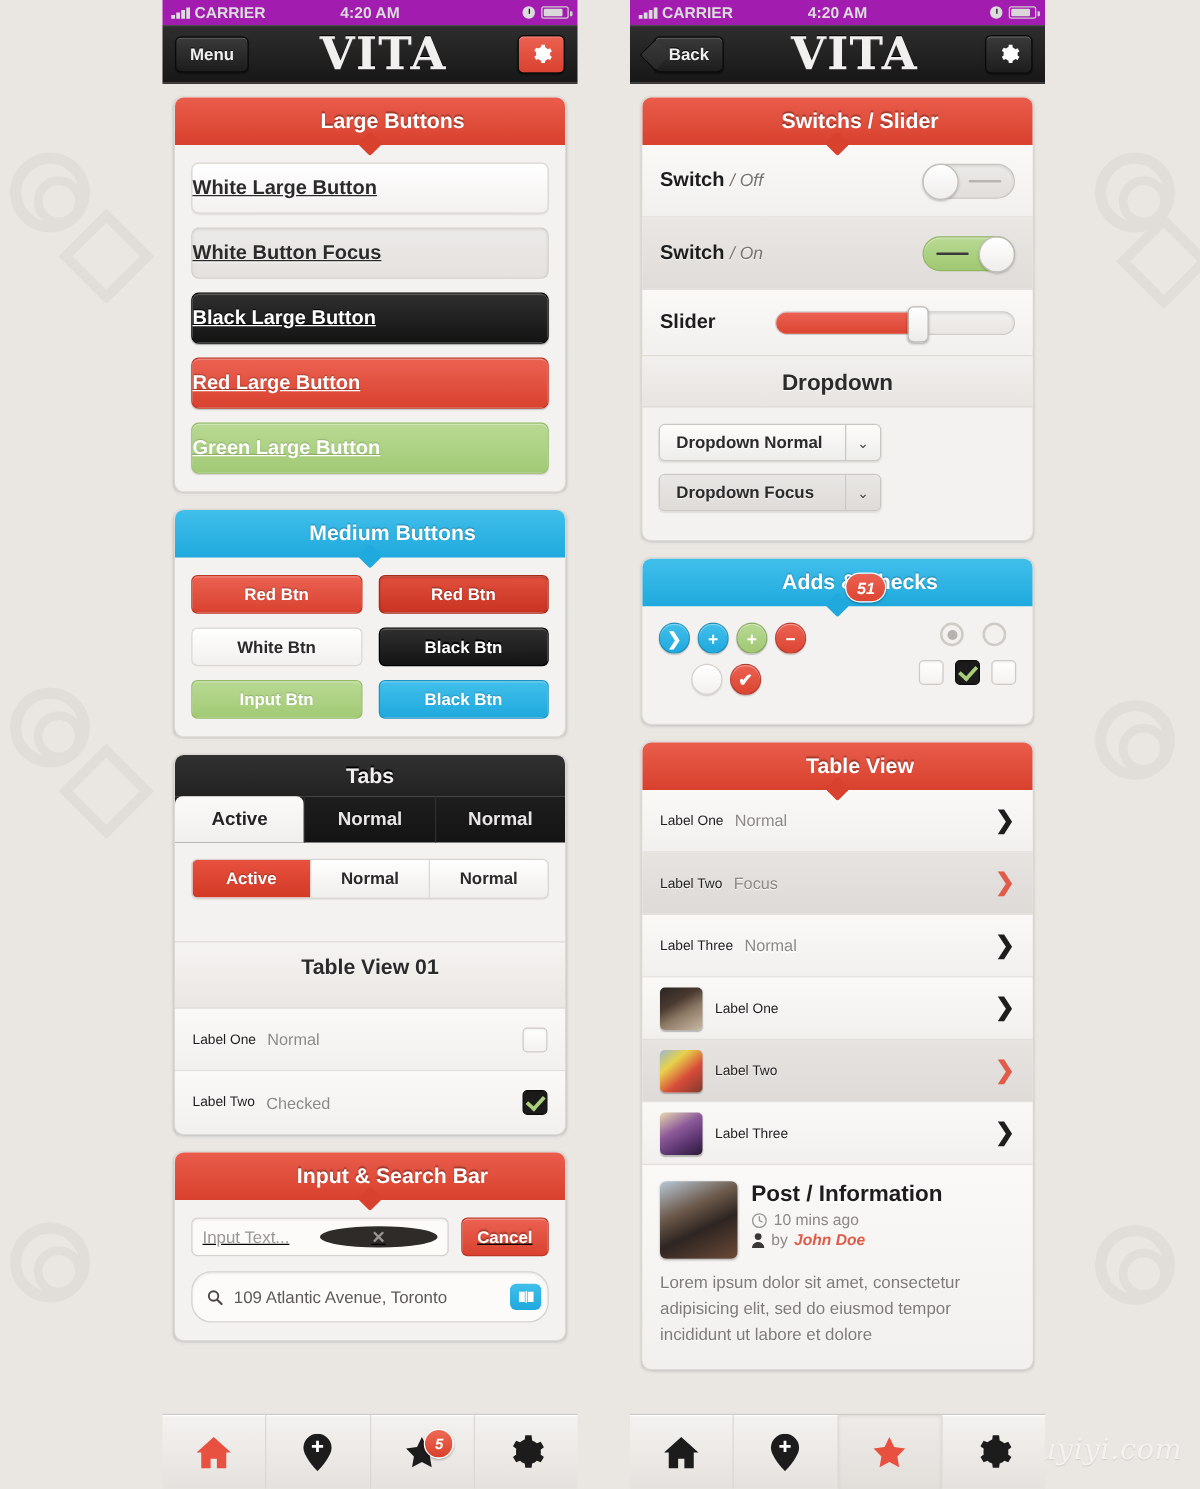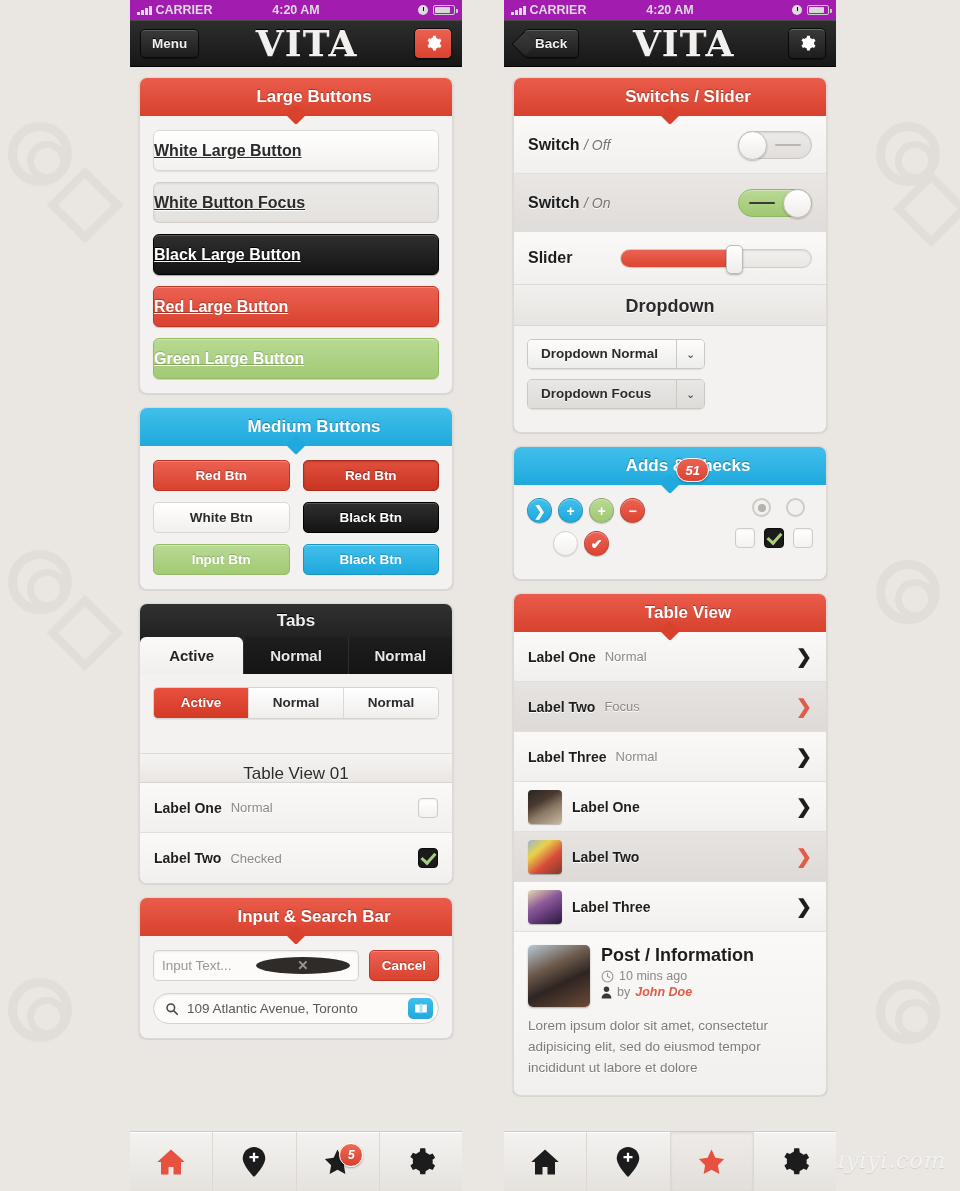--- a/index.html
+++ b/index.html
@@ -120,53 +120,53 @@
        color:#e9e7e5;text-shadow:0 -1px 0 #000;border-left:1px solid #2e2e2e;}
   .tabrow-dark .t:first-child{border-left:none;}
   .tabrow-dark .t.active{background:linear-gradient(#fbfaf9,#f1efed);color:#242424;
        text-shadow:0 1px 0 #fff;border-radius:6px 6px 0 0;}
   .segrow{display:flex;margin:13px 13px;border-radius:5px;overflow:hidden;border:1px solid #d6d2ce;
        box-shadow:inset 0 1px 0 #fff,0 1px 1px rgba(0,0,0,.07);}
   .segrow .s{flex:1;height:30px;line-height:30px;text-align:center;font-size:13.5px;font-weight:bold;
        background:linear-gradient(#fff,#f0eeec);color:#2b2b2b;text-shadow:0 1px 0 #fff;border-left:1px solid #dcd8d4;}
   .segrow .s:first-child{border-left:none;}
   .segrow .s.active{background:linear-gradient(#e8513e,#d23a26);color:#fff;text-shadow:0 -1px 1px rgba(0,0,0,.35);}
-  .subhead{height:30px;line-height:40px;text-align:center;font-size:17px;font-weight:normal;color:#2b2b2b;
+  .subhead{height:54px;line-height:40px;text-align:center;font-size:17px;font-weight:bold;color:#2b2b2b;
        background:linear-gradient(#f6f4f2,#e9e6e3);border-top:1px solid #dedad6;border-bottom:1px solid #d8d4d0;
        text-shadow:0 1px 0 #fff;margin-top:34px;}
 
   
   .trow{display:flex;align-items:center;padding:0 14px;height:50px;border-bottom:1px solid #e2dedb;
         background:linear-gradient(#faf9f8,#f2f0ee);}
   .trow:last-child{border-bottom:none;border-radius:0 0 7px 7px;}
   .trow.focus{background:linear-gradient(#e6e3e0,#dedad7);}
-  .tlabel{font-size:14px;font-weight:bold;color:#1d1d1d;text-shadow:0 1px 0 #fff;}
+  .tlabel{font-size:11px;font-weight:normal;color:#1d1d1d;text-shadow:0 1px 0 #fff;}
   .tsub{font-size:13px;color:#8c8885;margin-left:9px;text-shadow:0 1px 0 #fff;}
   .tright{margin-left:auto;display:flex;align-items:center;}
   .chev{font-size:19px;font-weight:bold;color:#1d1d1d;line-height:1;}
   .chev.red{color:#e05b48;}
   .cbox{width:20px;height:20px;border-radius:4px;border:1px solid #cecac6;background:linear-gradient(#fff,#f4f2f0);
         box-shadow:inset 0 1px 2px rgba(0,0,0,.06);}
   .cbox.checked{background:#1b1b1b;border-color:#0d0d0d;display:flex;align-items:center;justify-content:center;}
   .cbox.checked:after{content:"";width:6px;height:11px;border:solid #a9cf7b;border-width:0 3px 3px 0;
         transform:rotate(42deg);margin-top:-2px;}
   .thumb{width:34px;height:34px;border-radius:4px;margin-right:10px;flex:none;
          box-shadow:0 1px 1px rgba(0,0,0,.25);background-size:cover;}
 
   
-  .inputrow{display:flex;align-items:center;gap:10px;margin-bottom:12px;}
+  .inputrow{display:flex;align-items:center;gap:10px;margin-bottom:12px;text-decoration:underline;}
   .textfield{flex:1;height:31px;border-radius:5px;border:1px solid #d5d1cd;background:#fcfbfa;
       display:flex;align-items:center;padding:0 8px;box-shadow:inset 0 1px 2px rgba(0,0,0,.07);}
   .textfield span{font-size:13.5px;color:#9b9794;flex:1;}
   .clearbtn{width:17px;height:17px;border-radius:50%;background:#2e2b29;color:#fff;font-size:11px;
       display:flex;align-items:center;justify-content:center;font-weight:bold;line-height:1;}
   .cancelbtn{background:linear-gradient(#ec6152,#d9422f);border:1px solid #bf3422;border-radius:5px;
       color:#fff;font-size:13.5px;font-weight:bold;padding:0 12px;height:31px;line-height:29px;
       text-shadow:0 -1px 1px rgba(0,0,0,.3);box-shadow:inset 0 1px 0 rgba(255,255,255,.25);}
-  .searchfield{height:31px;border-radius:16px;border:1px solid #d5d1cd;background:#fcfbfa;
+  .searchfield{height:41px;border-radius:16px;border:1px solid #d5d1cd;background:#fcfbfa;
       display:flex;align-items:center;padding:0 5px 0 11px;box-shadow:inset 0 1px 2px rgba(0,0,0,.07);}
   .searchfield .q{font-size:13.5px;color:#5c5956;flex:1;margin-left:8px;}
   .bookbtn{width:25px;height:21px;border-radius:5px;background:linear-gradient(#41bfeb,#1fa9dd);
       display:flex;align-items:center;justify-content:center;}
 
   
   .swrow{display:flex;align-items:center;padding:0 14px;height:58px;border-bottom:1px solid #e2dedb;
       background:linear-gradient(#faf9f8,#f2f0ee);}
   .swrow.focus{background:linear-gradient(#e9e6e3,#e0dcd9);}
   .swlabel{font-size:16px;font-weight:bold;color:#1d1d1d;text-shadow:0 1px 0 #fff;text-align:center;}

